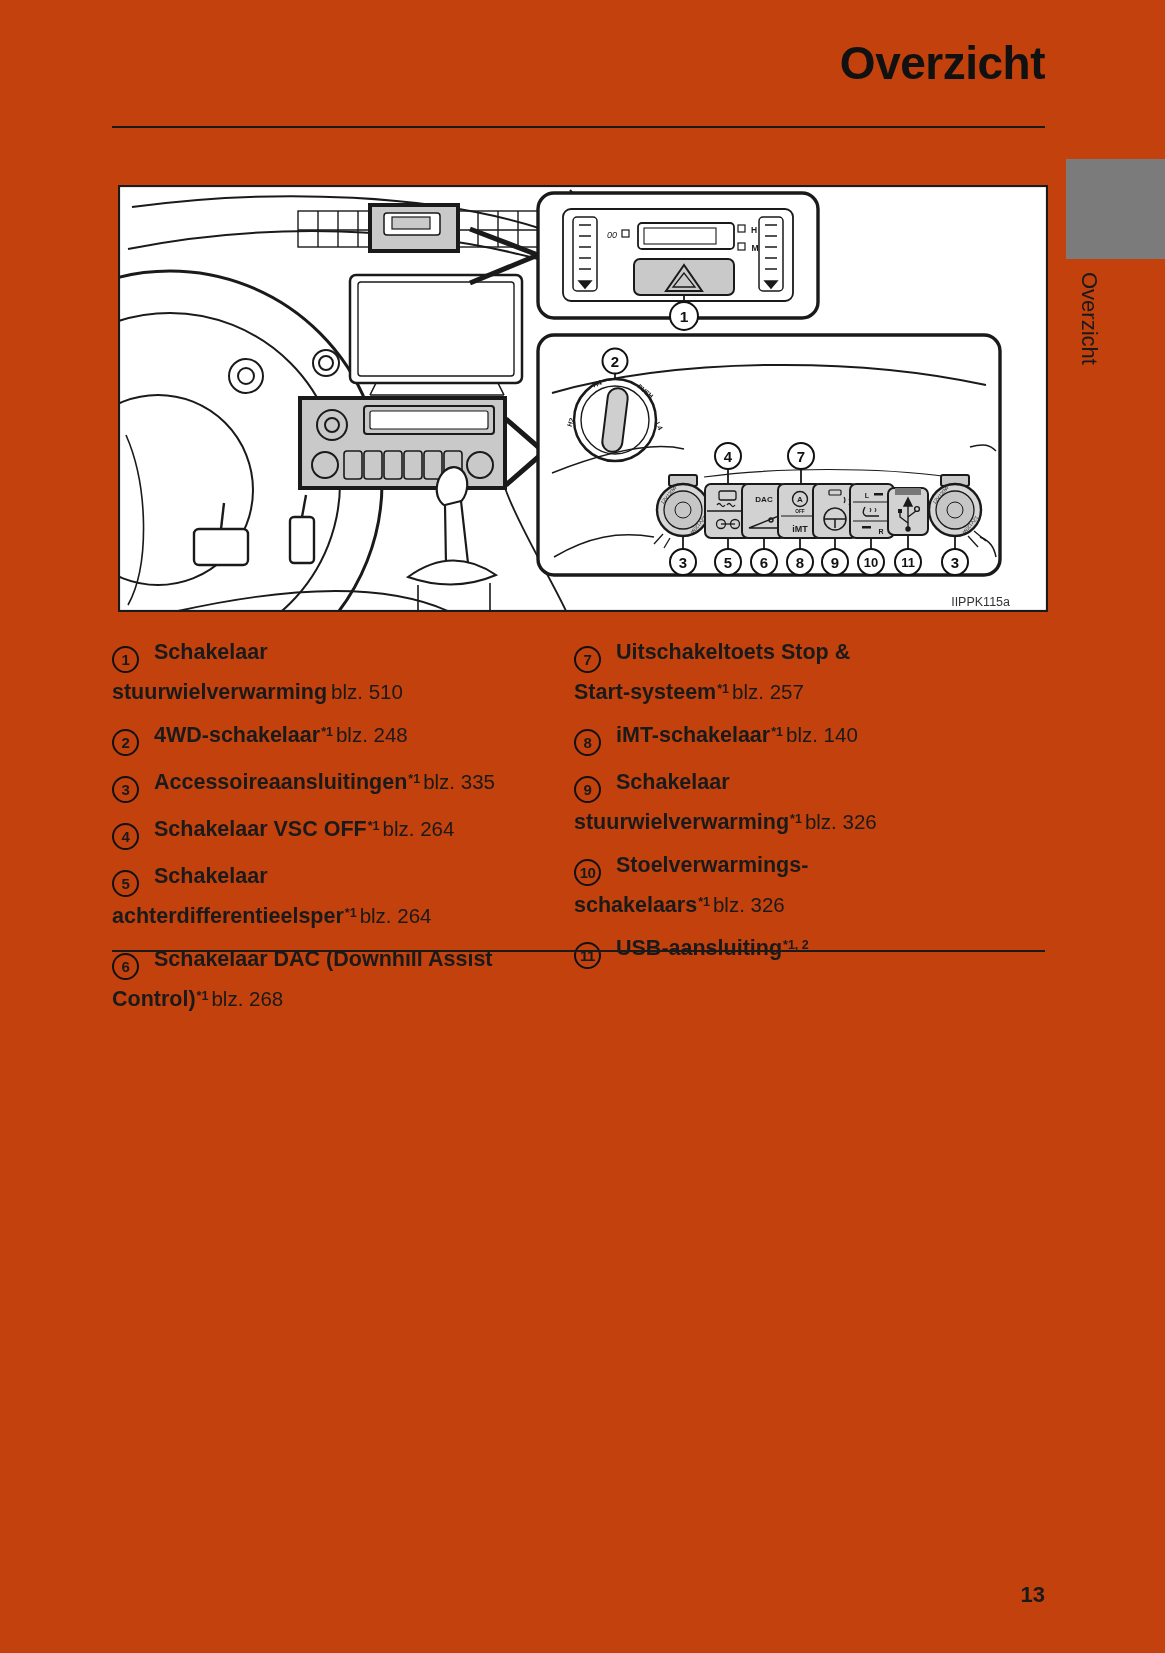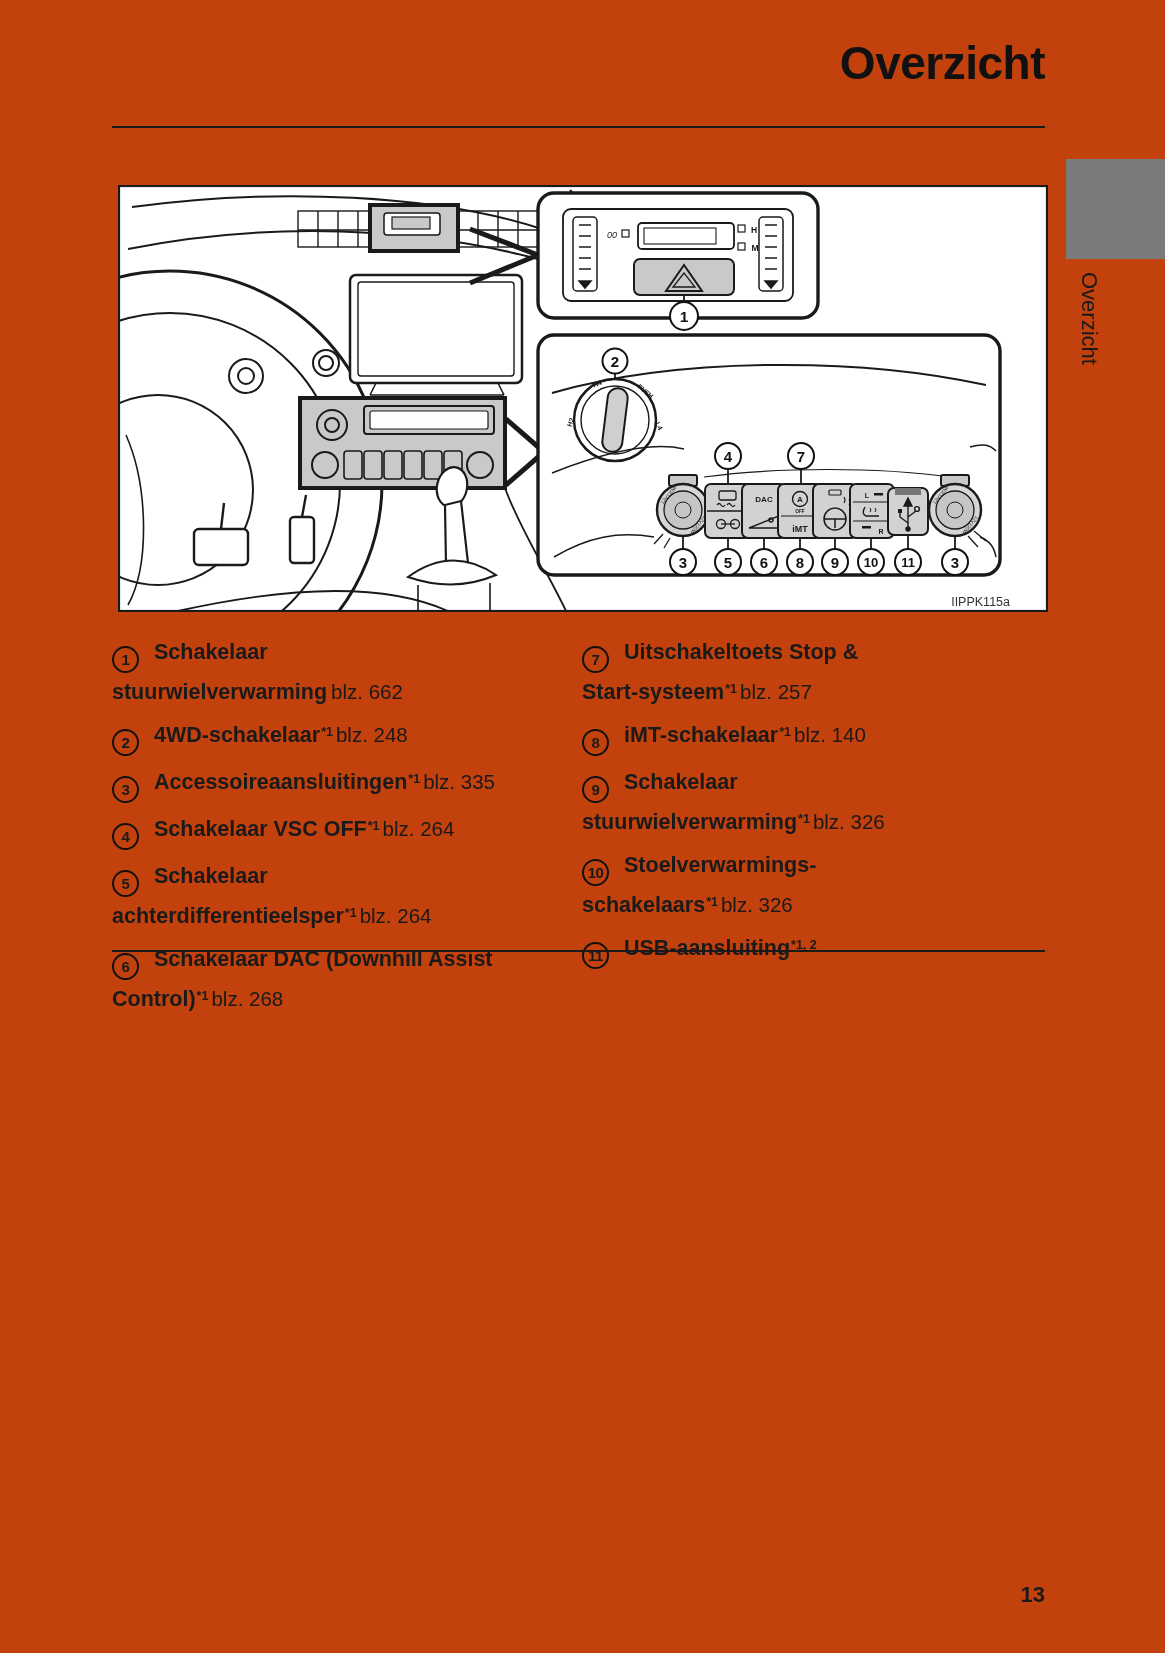--- a/index.html
+++ b/index.html
@@ -9,21 +9,21 @@
          letter-spacing:-0.5px;color:#111;}
   .rule{position:absolute;left:112px;width:933px;height:2px;background:#1a1a1a;}
   .rule-top{top:126px;}
   .rule-bottom{top:950px;}
   .side-tab{position:absolute;left:1066px;top:159px;width:99px;height:100px;background:#7b7b7b;}
   .side-label{position:absolute;left:1102px;top:272px;transform:rotate(90deg);
               transform-origin:left top;font-size:22px;color:#1a1a1a;white-space:nowrap;}
   .figure{position:absolute;left:118px;top:185px;width:930px;height:427px;border-radius:27px;}
   .figure svg{display:block;font-family:"Liberation Sans","DejaVu Sans",sans-serif;}
   .legend{position:absolute;left:112px;top:633px;width:940px;display:grid;
-          grid-template-columns:452px auto;column-gap:18px;}
+          grid-template-columns:452px auto;column-gap:10px;}
   .li{font-size:21.5px;line-height:33px;margin-bottom:7px;white-space:nowrap;}
   .nm{font-weight:700;}
   .li sup{font-size:12.5px;font-weight:700;vertical-align:6px;margin-left:1px;}
   .ref{font-weight:400;font-size:20.5px;margin-left:3px;}
   .circ{display:inline-flex;width:27px;height:27px;box-sizing:border-box;border:2px solid #111;
         border-radius:50%;align-items:center;justify-content:center;font-size:15px;
         font-weight:700;letter-spacing:-0.5px;margin-right:15px;vertical-align:-6px;}
   .line2{display:block;}
   .page-number{position:absolute;top:1582px;right:120px;font-size:22px;font-weight:700;}
 </style>
@@ -288,21 +288,21 @@
         <text x="837" y="382.5" font-size="15" fill="#111" stroke="none">3</text>
       </g>
 
       <text x="892" y="421" font-size="12.5" fill="#333" text-anchor="end">IIPPK115a</text>
     </svg>
   </div>
 
   <div class="legend">
     <div class="col">
 
-      <div class="li"><span class="line1"><span class="circ">1</span><span class="nm">Schakelaar</span><sup></sup><span class="ref"></span></span><span class="line2"><span class="nm">stuurwielverwarming</span><sup></sup><span class="ref">blz. 662</span></span></div>
+      <div class="li"><span class="line1"><span class="circ">1</span><span class="nm">Schakelaar</span><sup></sup><span class="ref"></span></span><span class="line2"><span class="nm">stuurwielverwarming</span><sup></sup><span class="ref">blz. 510</span></span></div>
 
       <div class="li"><span class="line1"><span class="circ">2</span><span class="nm">4WD-schakelaar</span><sup>*1</sup><span class="ref">blz. 248</span></span></div>
 
       <div class="li"><span class="line1"><span class="circ">3</span><span class="nm">Accessoireaansluitingen</span><sup>*1</sup><span class="ref">blz. 335</span></span></div>
 
       <div class="li"><span class="line1"><span class="circ">4</span><span class="nm">Schakelaar VSC OFF</span><sup>*1</sup><span class="ref">blz. 264</span></span></div>
 
       <div class="li"><span class="line1"><span class="circ">5</span><span class="nm">Schakelaar</span><sup></sup><span class="ref"></span></span><span class="line2"><span class="nm">achterdifferentieelsper</span><sup>*1</sup><span class="ref">blz. 264</span></span></div>
 
       <div class="li"><span class="line1"><span class="circ">6</span><span class="nm">Schakelaar DAC (Downhill Assist</span><sup></sup><span class="ref"></span></span><span class="line2"><span class="nm">Control)</span><sup>*1</sup><span class="ref">blz. 268</span></span></div>

